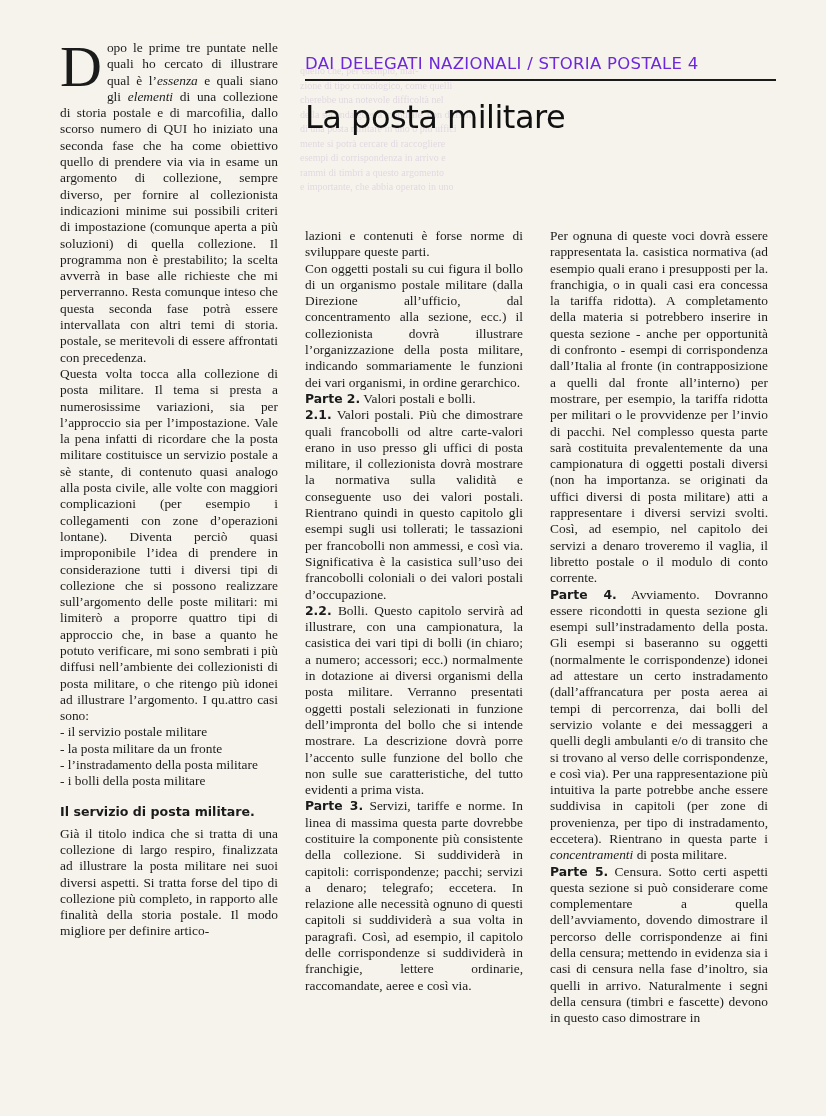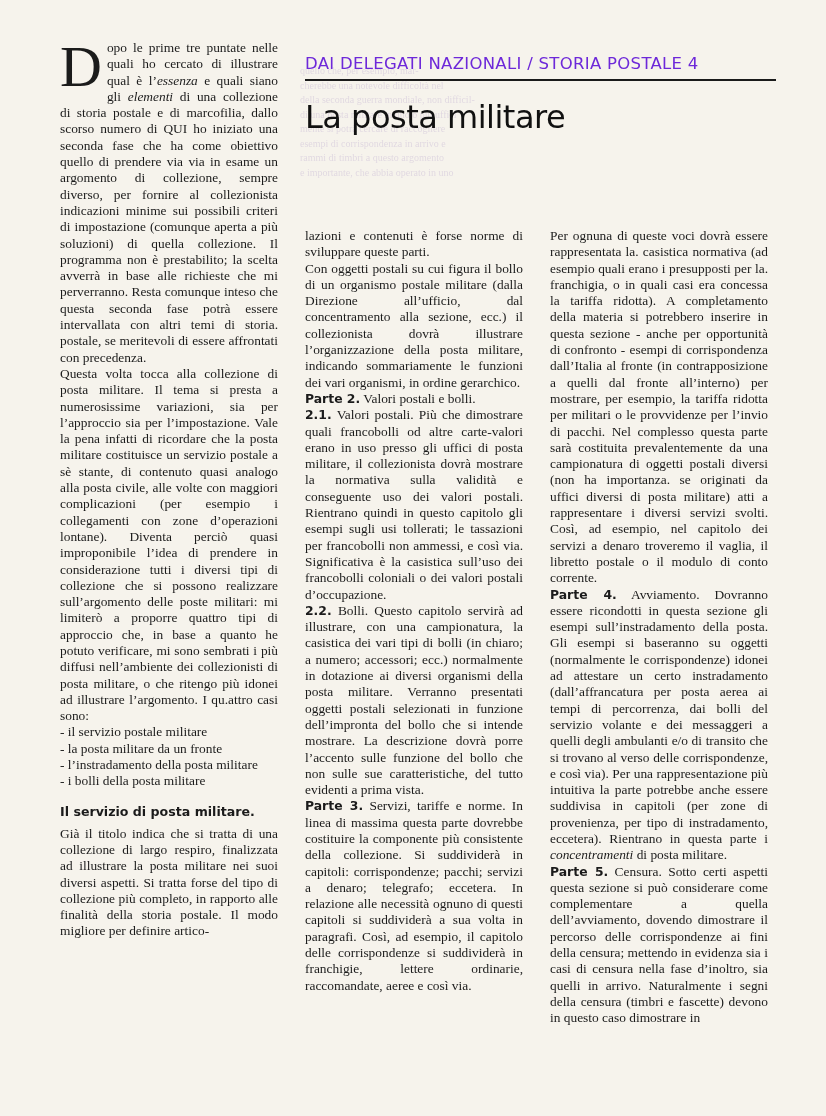--- a/index.html
+++ b/index.html
@@ -113,20 +113,21 @@
   }
   em { font-style: italic; }
 </style>
 </head>
 <body>
 
 <div class="page">
 
   <div class="ghost">
     <div>quello che, per esempio, mar-</div>
+    <div class="g2">zione di tipo cronologico, come quelli</div>
     <div>cherebbe una notevole difficoltà nel</div>
     <div>della seconda guerra mondiale, non difficil-</div>
     <div>di una posta militare in uno o più uffici</div>
     <div>mente si potrà cercare di raccogliere</div>
     <div>esempi di corrispondenza in arrivo e</div>
     <div>rammi di timbri a questo argomento</div>
     <div>e importante, che abbia operato in uno</div>
   </div>
 
   <div class="content">

